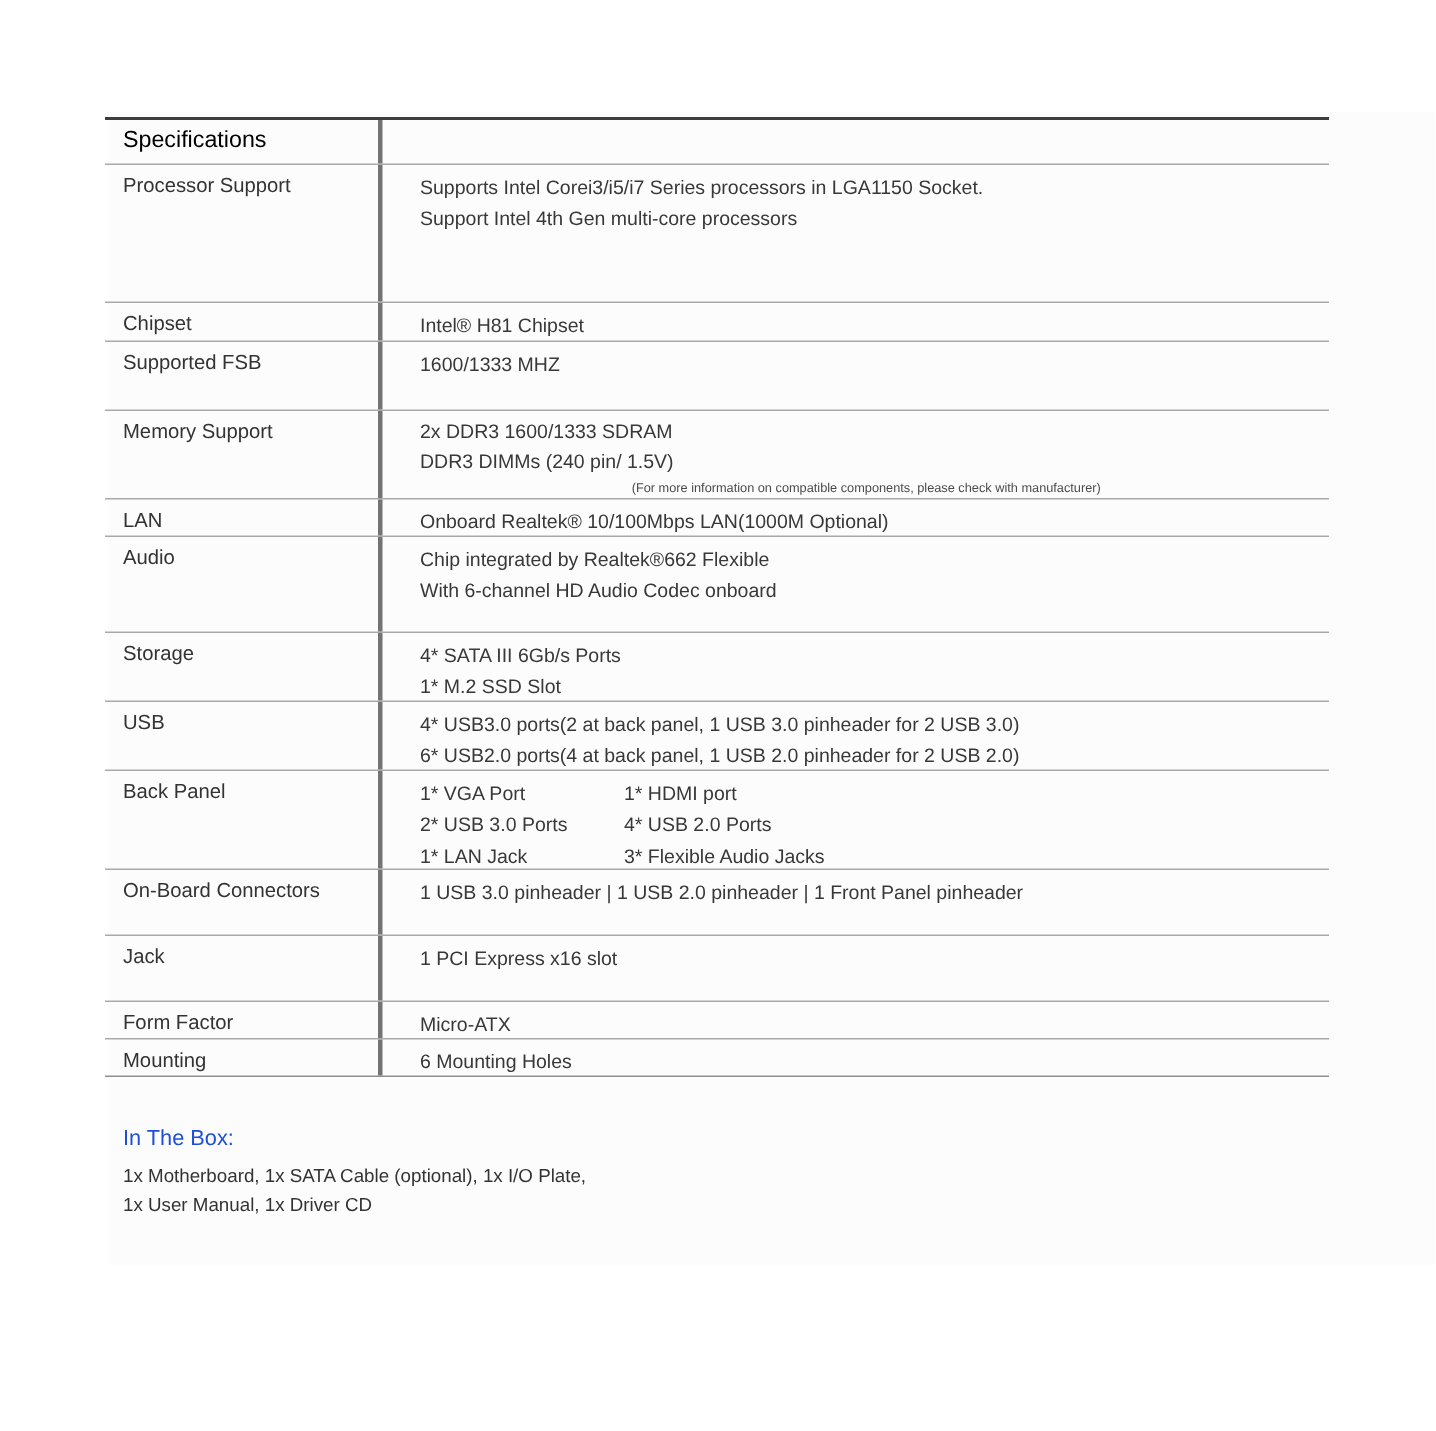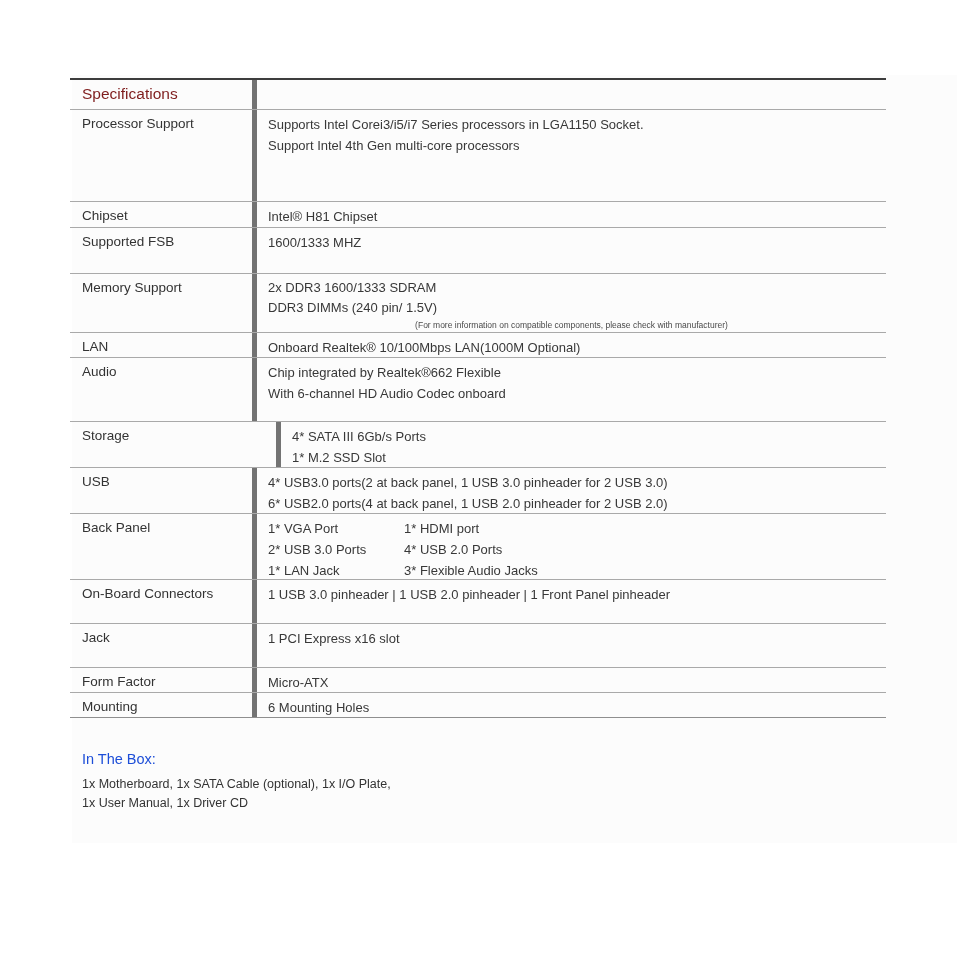--- a/index.html
+++ b/index.html
@@ -24,28 +24,28 @@
     border-bottom:1px solid #a9a9a9;
   }
   .t-label {
     width:182px; flex:0 0 182px;
     padding:4px 12px 0 12px;
     font-size:13.5px; line-height:19px;
     color:#333333;
   }
   .t-value {
     flex:1;
-    border-left:5px solid #737373;
-    padding:4px 11px 0 11px;
+    border-left:3px solid #737373;
+    padding:4px 11px 0 25px;
     font-size:13px; line-height:21px;
     color:#383838;
   }
   .hdr-row .t-label {
     font-size:15.5px; line-height:22px; padding-top:3px;
-    color:#7f1d1d;
+    color:#000000;
   }
   .note {
     font-size:8.5px; line-height:14px; color:#4a4a4a;text-align:center;
   }
   .bp-grid {
     display:grid;
     grid-template-columns:136px auto;
     line-height:21px;
   }
   .box-section {
@@ -110,21 +110,21 @@
   </div>
 
   <div class="t-row" style="height:64px;">
     <div class="t-label">Audio</div>
     <div class="t-value">
       <div>Chip integrated by Realtek®662 Flexible</div>
       <div>With 6-channel HD Audio Codec onboard</div>
     </div>
   </div>
 
-  <div class="t-row" style="height:46px;gap:24px;">
+  <div class="t-row" style="height:46px;">
     <div class="t-label">Storage</div>
     <div class="t-value">
       <div>4* SATA III 6Gb/s Ports</div>
       <div>1* M.2 SSD Slot</div>
     </div>
   </div>
 
   <div class="t-row" style="height:46px;">
     <div class="t-label">USB</div>
     <div class="t-value">

